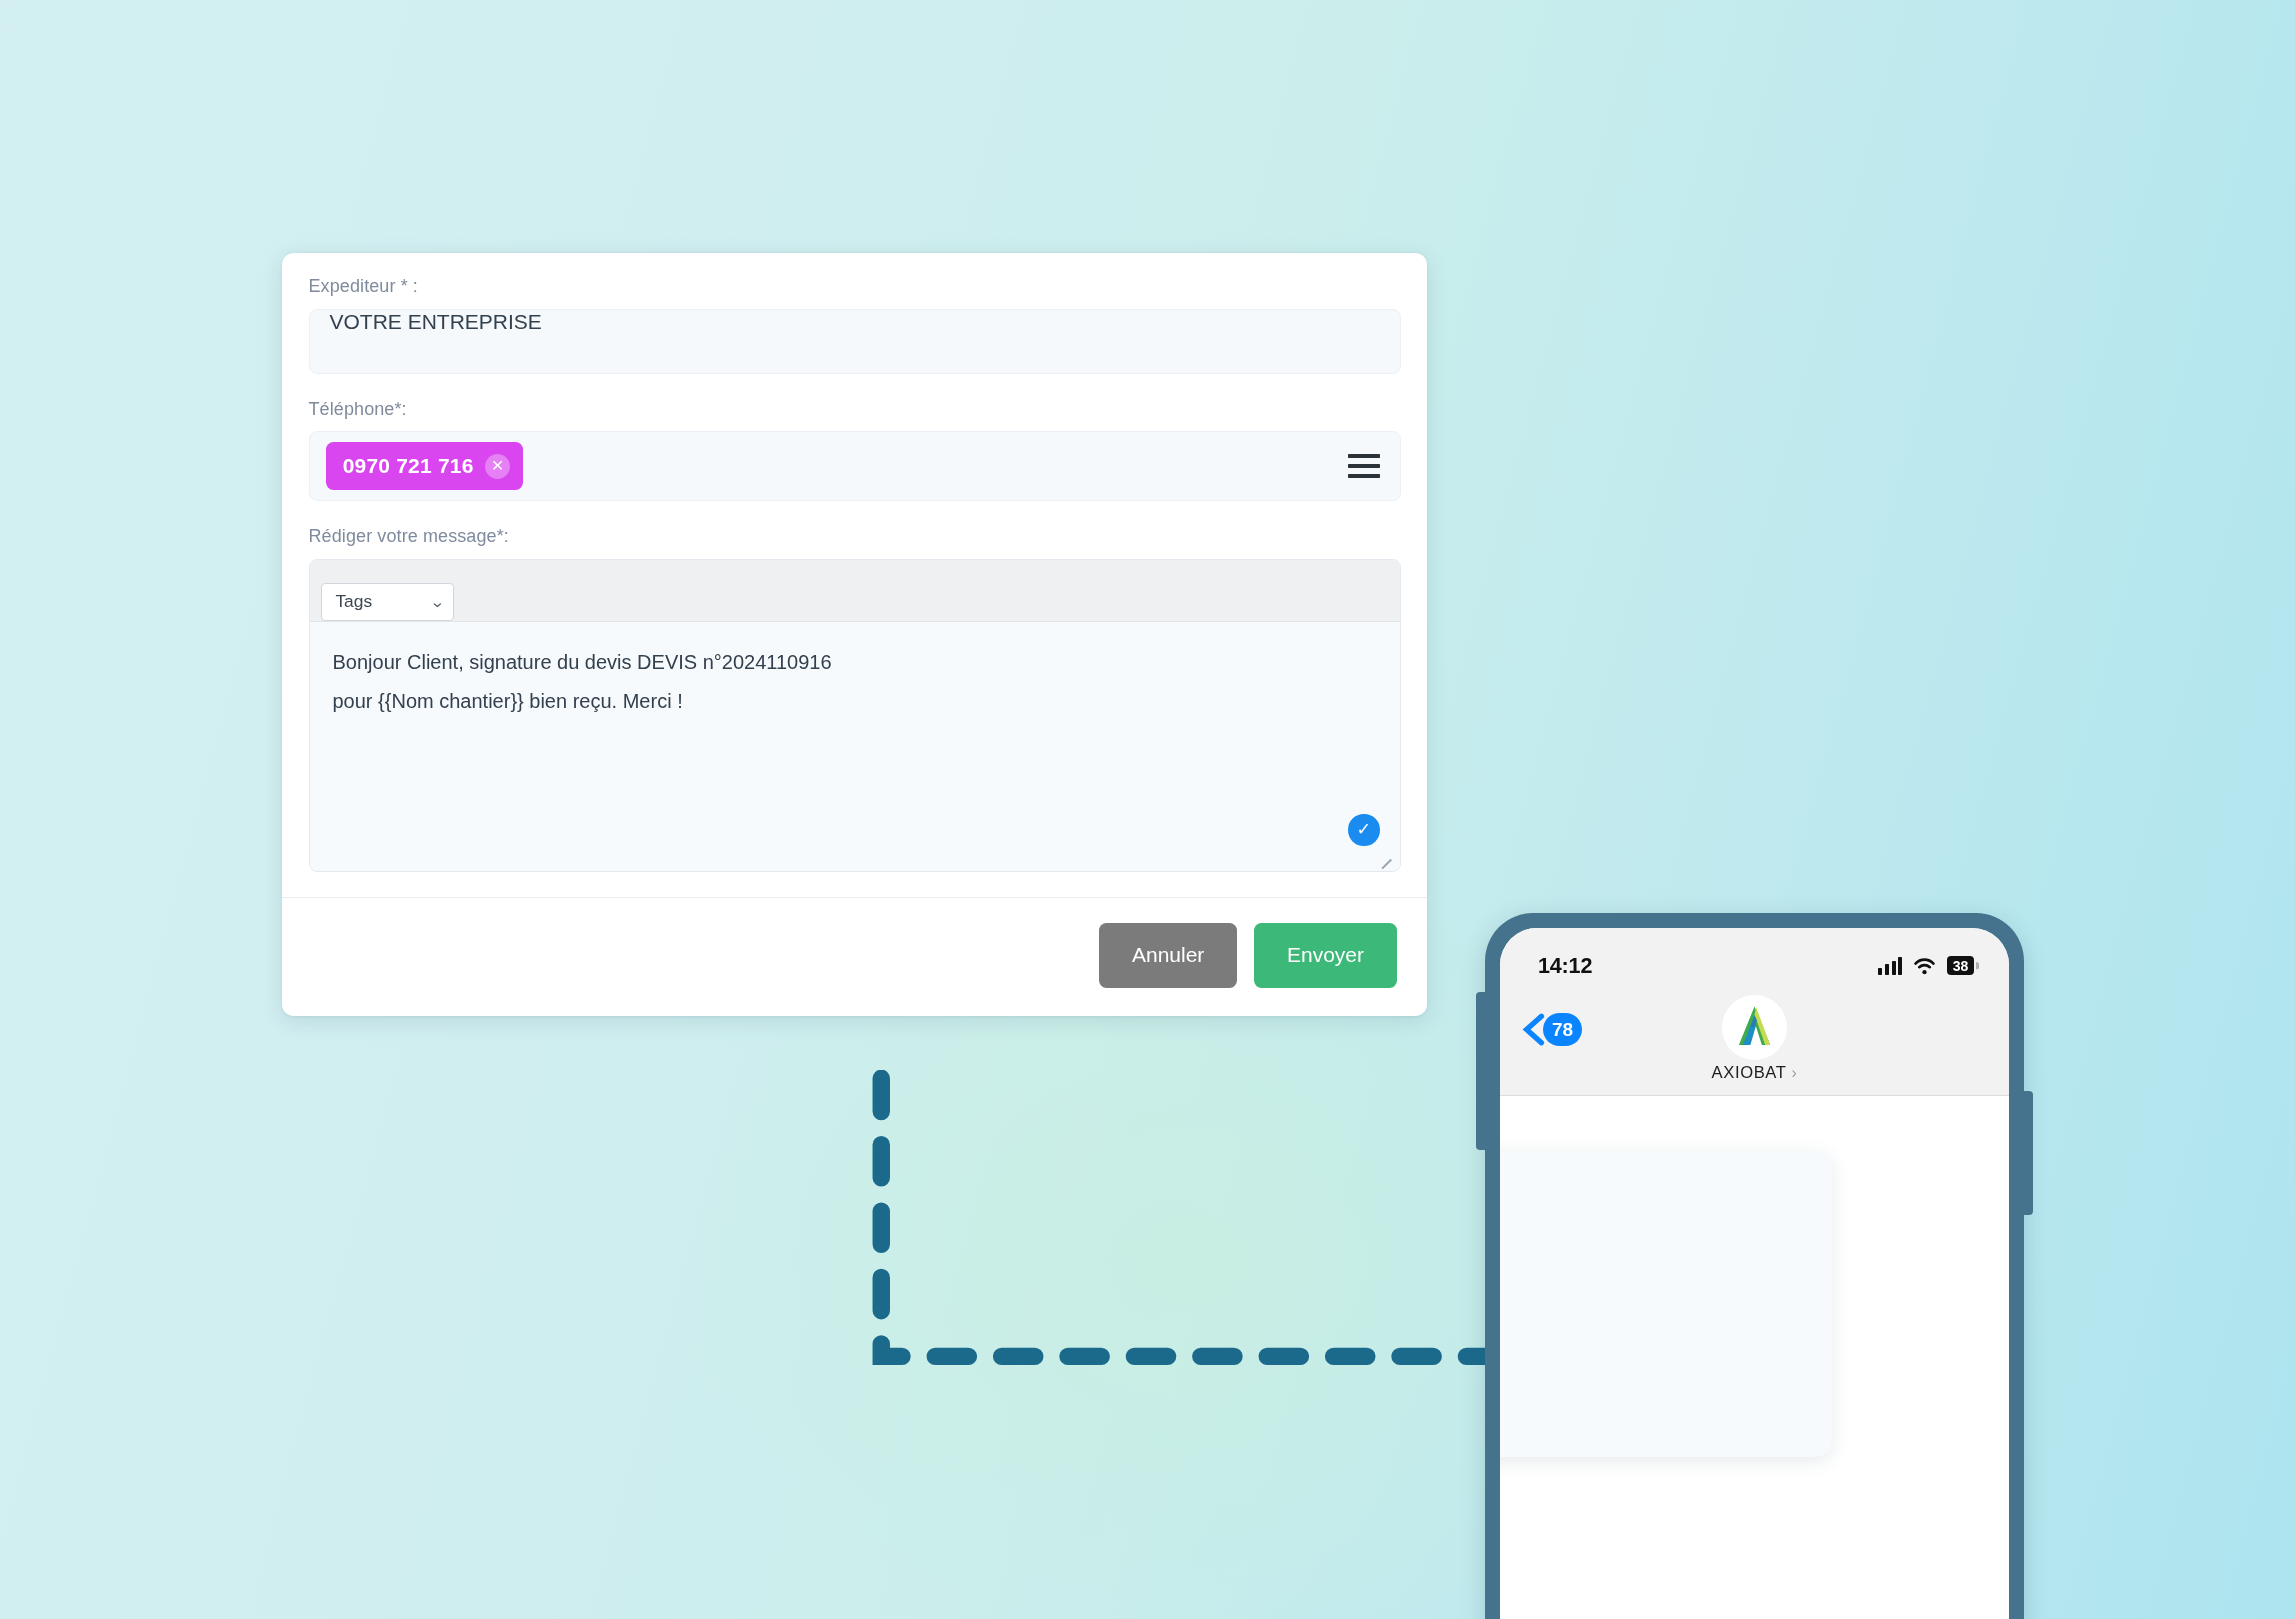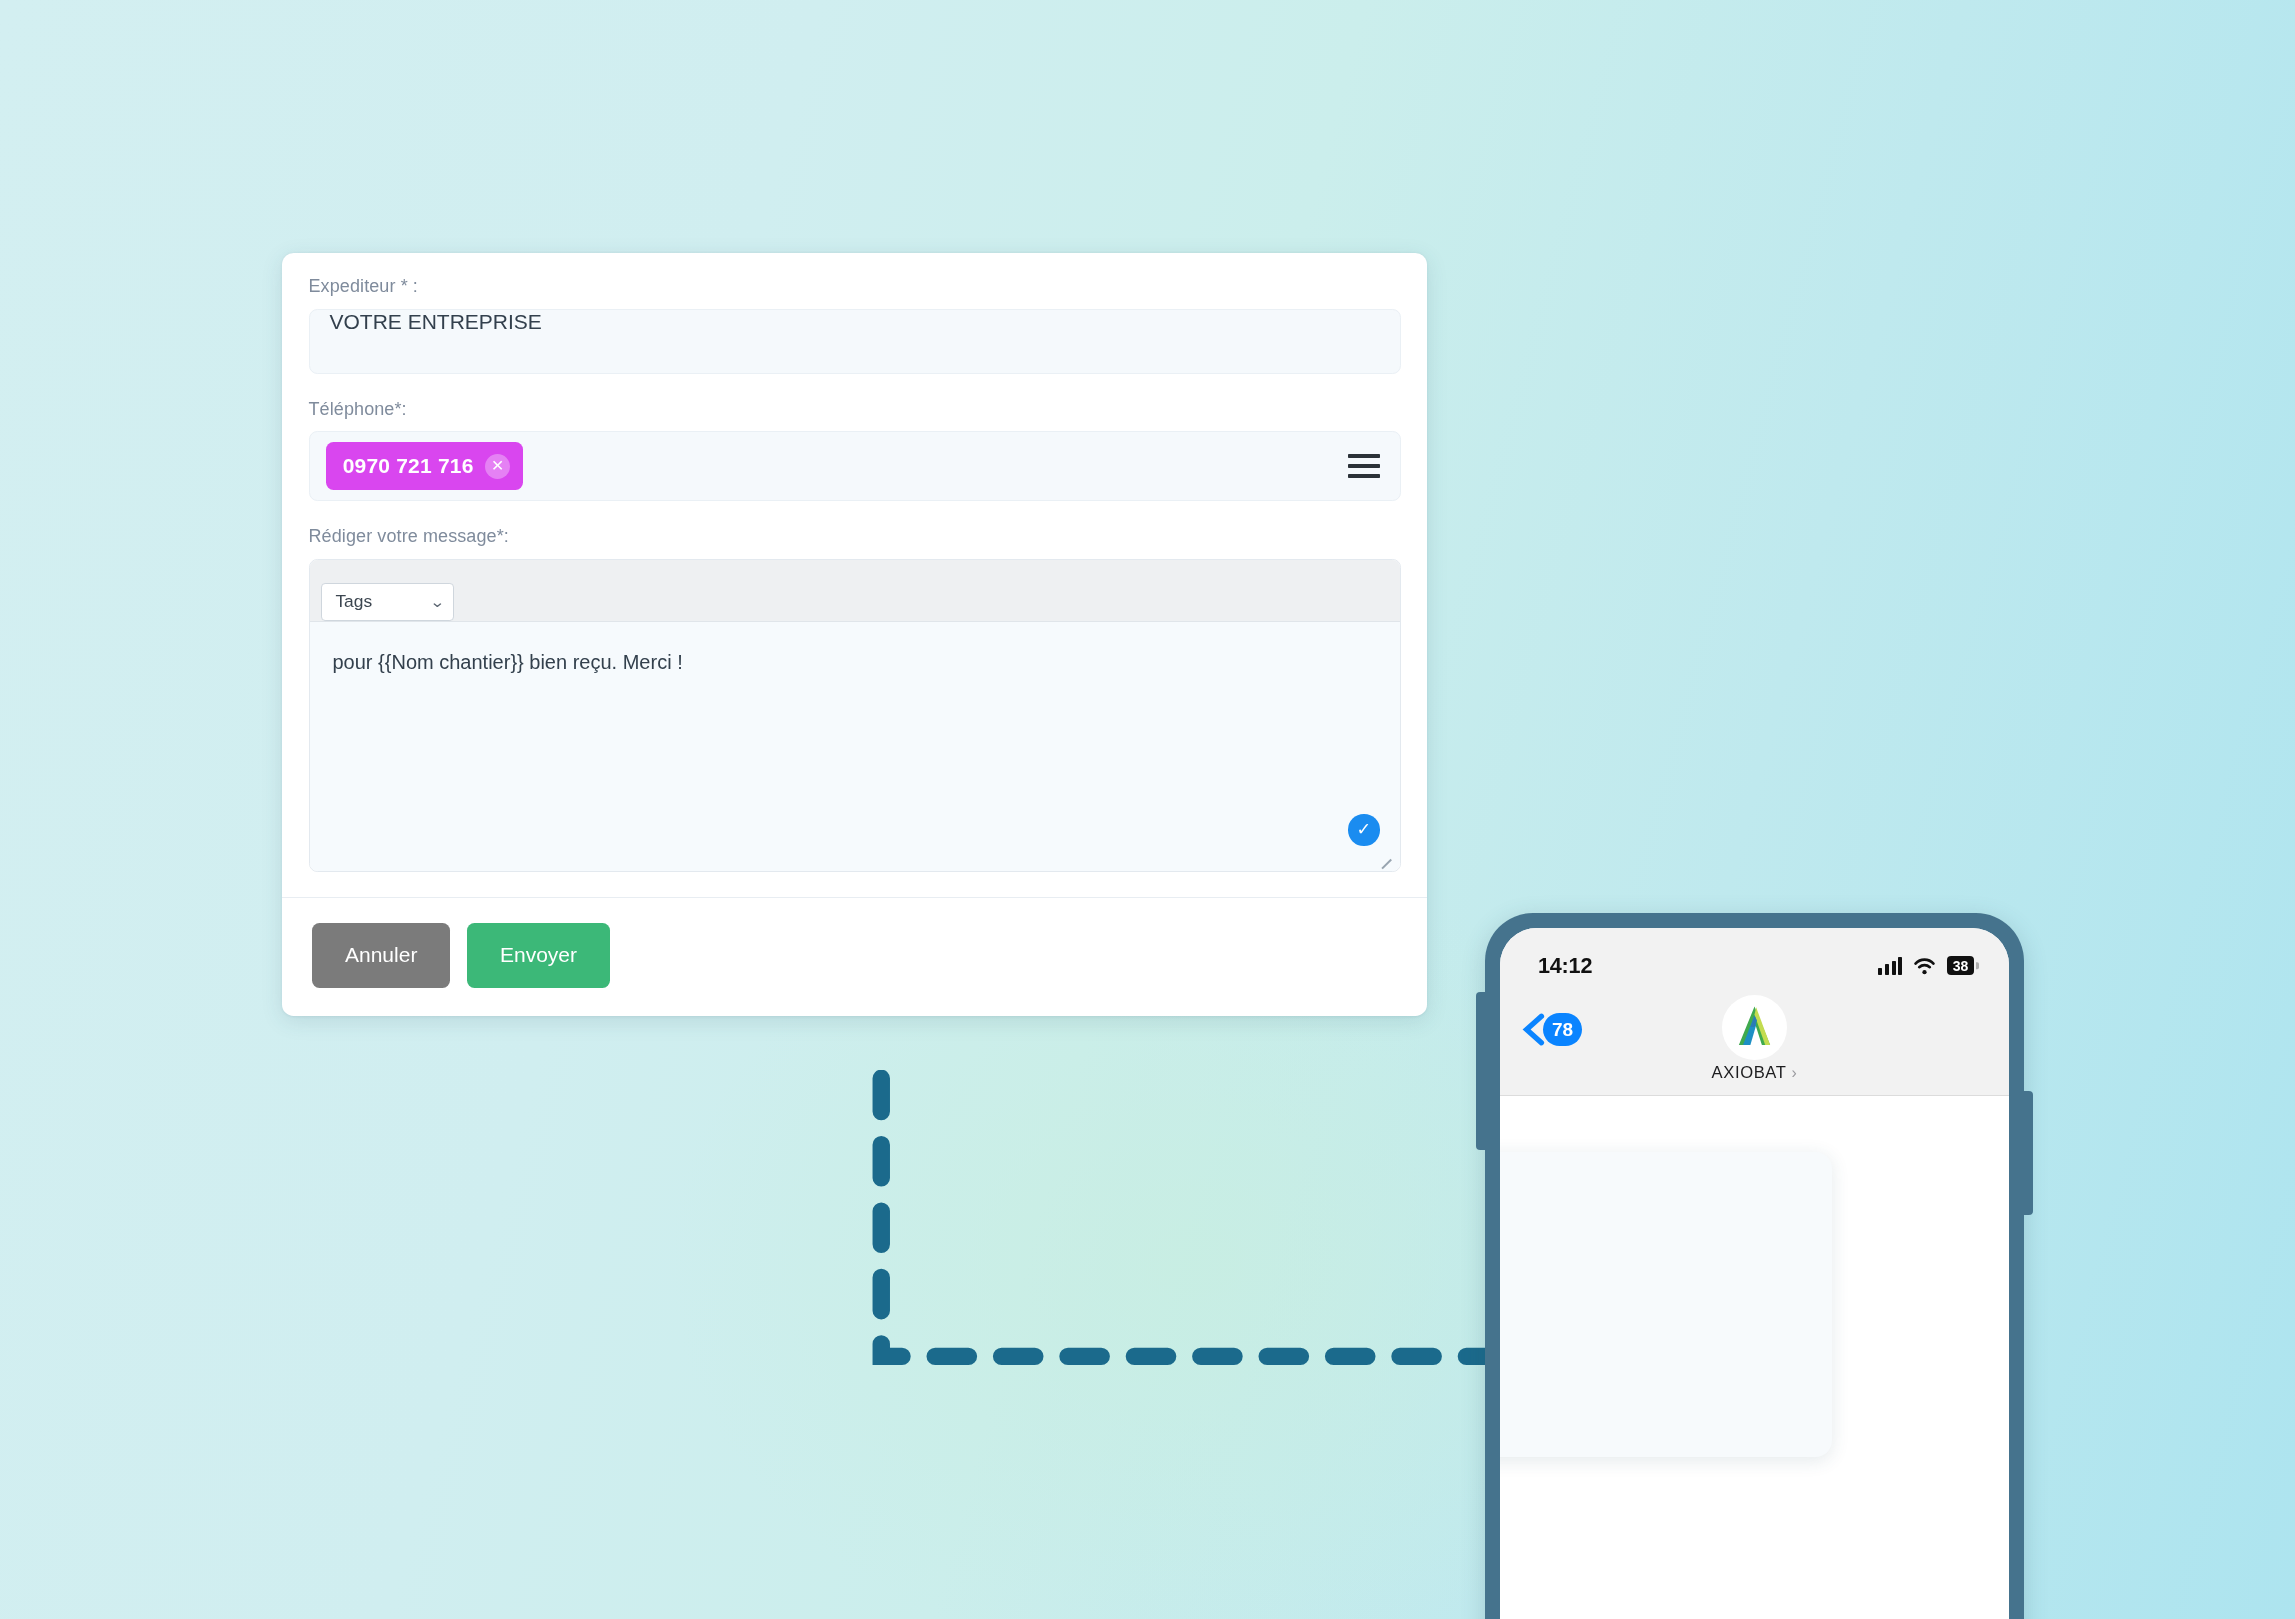--- a/index.html
+++ b/index.html
@@ -200,21 +200,21 @@
     width: 13.3px; height: 1.7px;
     background: #98a4b0;
     transform: rotate(-45deg);
   }
 
   .card-footer {
     margin-top: 25px;
     border-top: 0.8px solid #e8edf2;
     padding: 25px 30px 28px 30px;
     display: flex;
-    justify-content: flex-start;
+    justify-content: flex-end;
     gap: 16.6px;
   }
   .btn {
     border: none;
     border-radius: 7.5px;
     height: 65px;
     padding: 0 33px;
     font-size: 21px;
     font-family: "Liberation Sans", sans-serif;
     color: #ffffff;
@@ -393,20 +393,21 @@
 
     <div class="field-label">Rédiger votre message*:</div>
     <div class="editor">
       <div class="editor-toolbar">
         <div class="tags-select">
           <span>Tags</span>
           <span class="tags-chevron">⌄</span>
         </div>
       </div>
       <div class="editor-area">
+        <div>Bonjour Client, signature du devis DEVIS n°2024110916</div>
         <div>pour {{Nom chantier}} bien reçu. Merci !</div>
         <div class="editor-check">✓</div>
         <div class="resize-handle"></div>
       </div>
     </div>
   </div>
 
   <div class="card-footer">
     <button class="btn btn-cancel">Annuler</button>
     <button class="btn btn-send">Envoyer</button>

